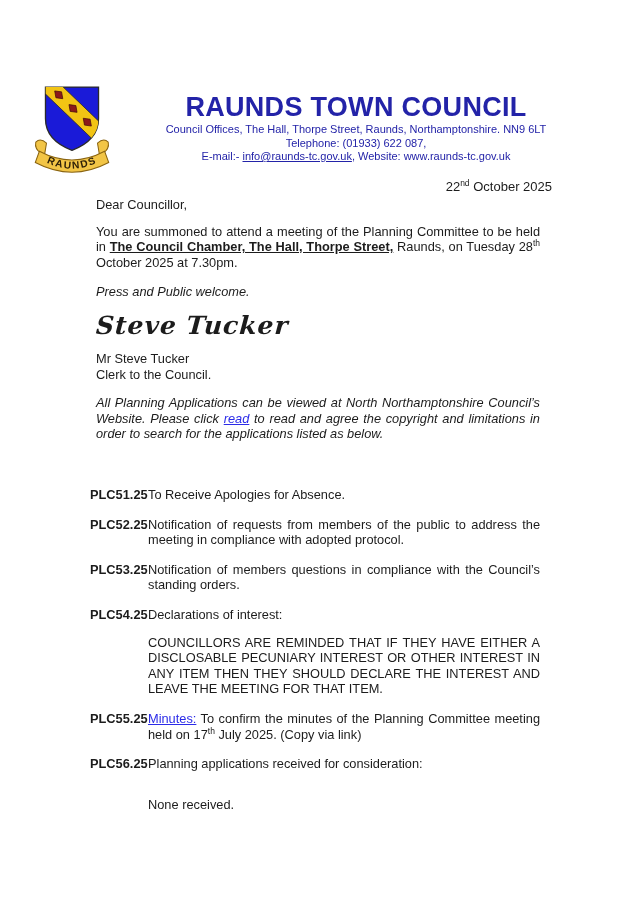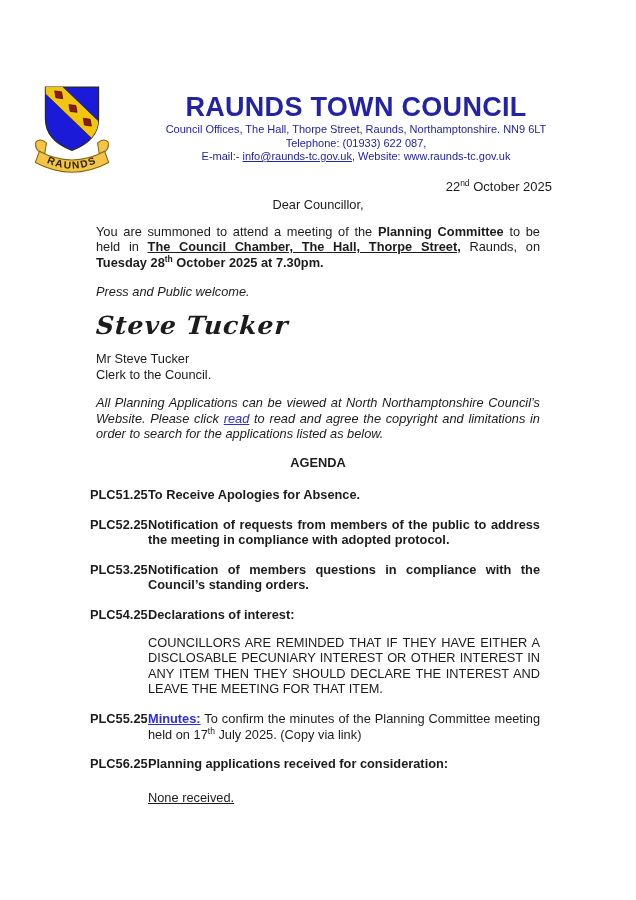--- a/index.html
+++ b/index.html
@@ -16,42 +16,42 @@
     text-align:center;color:var(--header-blue,#2323A8);
   }
   .council-title{font-size:27px;font-weight:bold;line-height:30px;letter-spacing:.3px;white-space:nowrap;}
   .addr{font-size:11px;line-height:12.5px;margin-top:1px;}
   .header-link{color:var(--header-blue,#2323A8);text-decoration:underline;cursor:pointer;}
   
   .date-line{position:absolute;top:179px;left:108px;width:444px;text-align:right;font-size:13px;}
   sup{font-size:8.5px;vertical-align:super;line-height:0;}
   .body{position:absolute;top:197px;left:96px;width:444px;font-size:12.8px;line-height:15.6px;}
   .body p{margin:0;}
-  .salutation{margin-top:0;text-align:center;}
+  .salutation{margin-top:0;}
   .jus{text-align:justify;}
   .summons{margin-top:11px !important;}
-  .b{font-weight:bold;}
+  .b{font-weight:normal;}
   .bu{font-weight:bold;text-decoration:underline;}
   .press{margin-top:14px !important;font-weight:normal;font-style:italic;}
   .signature{
     margin-top:10px;font-family:"DejaVu Serif","Liberation Serif",serif;
     font-style:italic;font-weight:bold;font-size:25px;line-height:32px;
     letter-spacing:1px;transform:skewX(-4deg);transform-origin:left;
   }
   .name-block{margin-top:9px !important;}
   .apps{margin-top:13px !important;font-style:italic;}
   .body-link{color:var(--link-blue,#2B2BE8);text-decoration:underline;cursor:pointer;}
   .agenda-heading{margin-top:13px;text-align:center;font-weight:bold;font-size:12.8px;}
   
   .agenda{position:absolute;top:487px;left:90px;width:450px;font-size:12.8px;line-height:15.6px;}
   .item{display:grid;grid-template-columns:58px 1fr;margin-bottom:14px;}
   .item .num{font-weight:bold;}
   .item .txt{text-align:justify;}
   .note{margin-top:12px;text-align:justify;}
-  .note-plain{margin-top:18px;text-decoration:underline;}
+  .note-plain{margin-top:25px;}
 </style>
 </head>
 <body>
 
 <div class="page">
 
   <div class="logo">
     <svg width="78" height="102" viewBox="0 0 76 100">
       <defs>
         <clipPath id="shieldClip">
@@ -95,21 +95,20 @@
     <p class="jus summons"><span>You are summoned to attend a meeting of the </span><span class="b">Planning Committee</span><span> to be held in </span><span class="bu">The Council Chamber, The Hall, Thorpe Street,</span><span> Raunds, on </span><span class="b">Tuesday 28</span><sup class="b">th</sup><span class="b"> October 2025 at 7.30pm.</span></p>
 
     <p class="press">Press and Public welcome.</p>
 
     <div class="signature">Steve Tucker</div>
 
     <p class="name-block"><span>Mr Steve Tucker</span><br><span>Clerk to the Council.</span></p>
 
     <p class="jus apps"><span>All Planning Applications can be viewed at North Northamptonshire Council’s Website. Please click </span><a class="body-link">read</a><span> to read and agree the copyright and limitations in order to search for the applications listed as below.</span></p>
 
-    <div class="agenda-heading">AGENDA</div>
   </div>
 
   <div class="agenda">
 
     <div class="item">
       <span class="num">PLC51.25</span>
       <div class="txt"><span class="b">To Receive Apologies for Absence.</span></div>
     </div>
 
     <div class="item">

